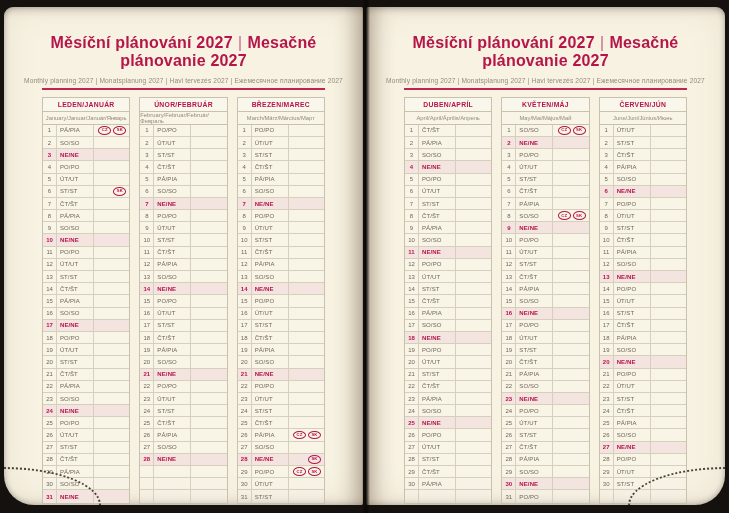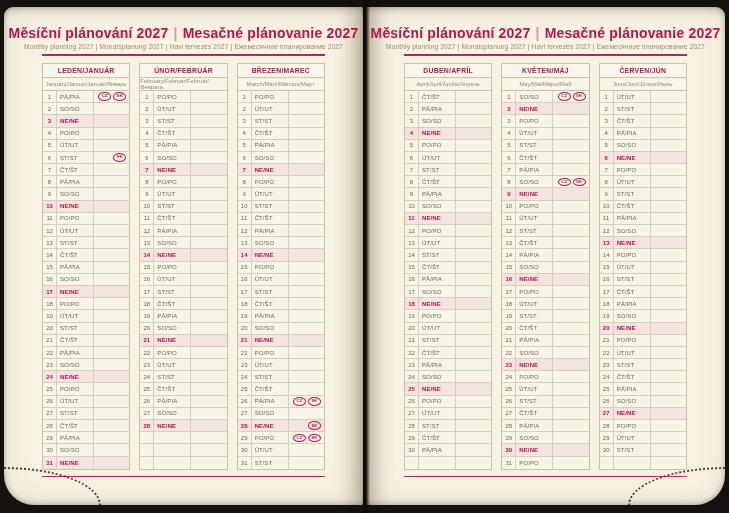--- a/index.html
+++ b/index.html
@@ -27,21 +27,21 @@
     left:366px;border-radius:2px 9px 30px 2px;
     box-shadow:
       inset 16px 0 20px -9px rgba(94,66,43,.42),
       inset -3px 0 6px -3px rgba(0,0,0,.25),
       inset 0 6px 8px -6px rgba(0,0,0,.30),
       inset 0 -5px 7px -5px rgba(0,0,0,.20),
       inset 0 0 34px rgba(120,90,60,.10);
   }
   .page-header{text-align:center;padding-top:19px;}
   .page-title{
-    margin:0;font-size:14px;font-weight:bold;line-height:1.1;
+    margin:8px;font-size:16px;font-weight:bold;line-height:1.1;
     color:var(--accent,#b6154a);letter-spacing:.2px;
   }
   .title-sep{color:#da93ab;padding:0 5px;font-weight:bold;}
   .page-subtitle{
     margin-top:2px;font-size:6.6px;color:var(--text-muted,#948b7c);
     letter-spacing:.15px;
   }
   .rule{
     height:1.6px;background:var(--accent,#b6154a);
     margin:4px 38px 0;opacity:.92;

